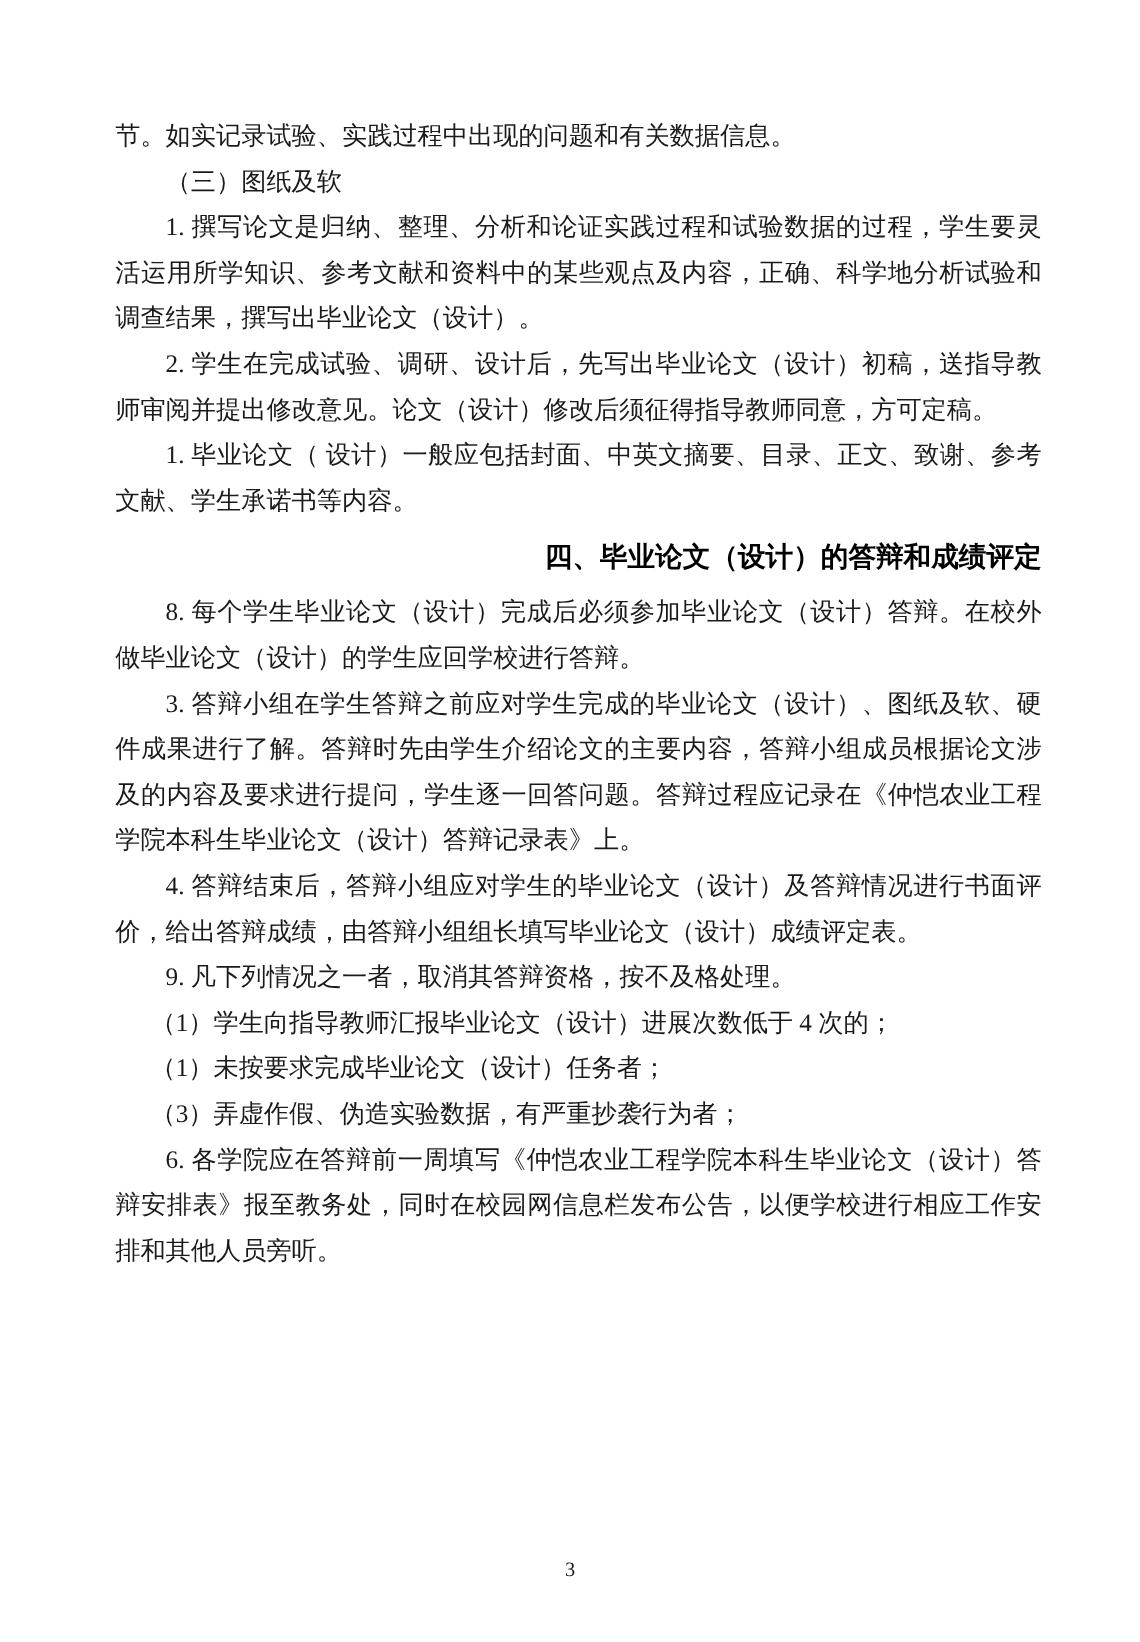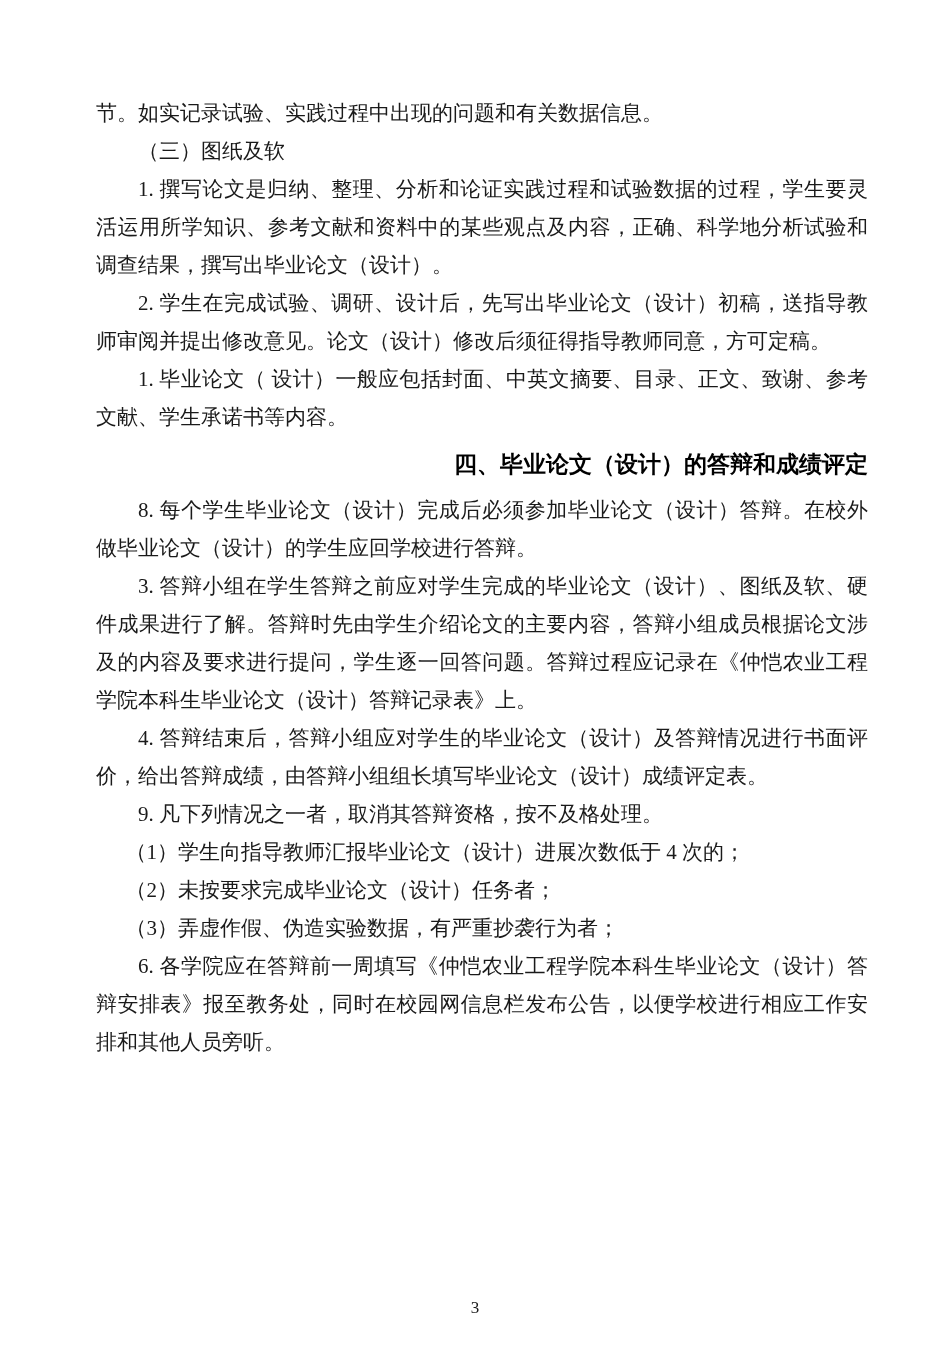--- a/index.html
+++ b/index.html
@@ -60,21 +60,21 @@
   <p class="para">2. 学生在完成试验、调研、设计后，先写出毕业论文（设计）初稿，送指导教师审阅并提出修改意见。论文（设计）修改后须征得指导教师同意，方可定稿。</p>
   <p class="para">1. 毕业论文（ 设计）一般应包括封面、中英文摘要、目录、正文、致谢、参考文献、学生承诺书等内容。</p>
 
   <h2 class="heading">四、毕业论文（设计）的答辩和成绩评定</h2>
 
   <p class="para">8. 每个学生毕业论文（设计）完成后必须参加毕业论文（设计）答辩。在校外做毕业论文（设计）的学生应回学校进行答辩。</p>
   <p class="para">3. 答辩小组在学生答辩之前应对学生完成的毕业论文（设计）、图纸及软、硬件成果进行了解。答辩时先由学生介绍论文的主要内容，答辩小组成员根据论文涉及的内容及要求进行提问，学生逐一回答问题。答辩过程应记录在《仲恺农业工程学院本科生毕业论文（设计）答辩记录表》上。</p>
   <p class="para">4. 答辩结束后，答辩小组应对学生的毕业论文（设计）及答辩情况进行书面评价，给出答辩成绩，由答辩小组组长填写毕业论文（设计）成绩评定表。</p>
   <p class="para">9. 凡下列情况之一者，取消其答辩资格，按不及格处理。</p>
   <p class="para item">（1）学生向指导教师汇报毕业论文（设计）进展次数低于 4 次的；</p>
-  <p class="para item">（2）未按要求完成毕业论文（设计）任务者；</p>
+  <p class="para item">（1）未按要求完成毕业论文（设计）任务者；</p>
   <p class="para item">（3）弄虚作假、伪造实验数据，有严重抄袭行为者；</p>
   <p class="para">6. 各学院应在答辩前一周填写《仲恺农业工程学院本科生毕业论文（设计）答辩安排表》报至教务处，同时在校园网信息栏发布公告，以便学校进行相应工作安排和其他人员旁听。</p>
 
   <div class="footer">
     <span>3</span>
   </div>
 
 </div>
 
 </body></html>

